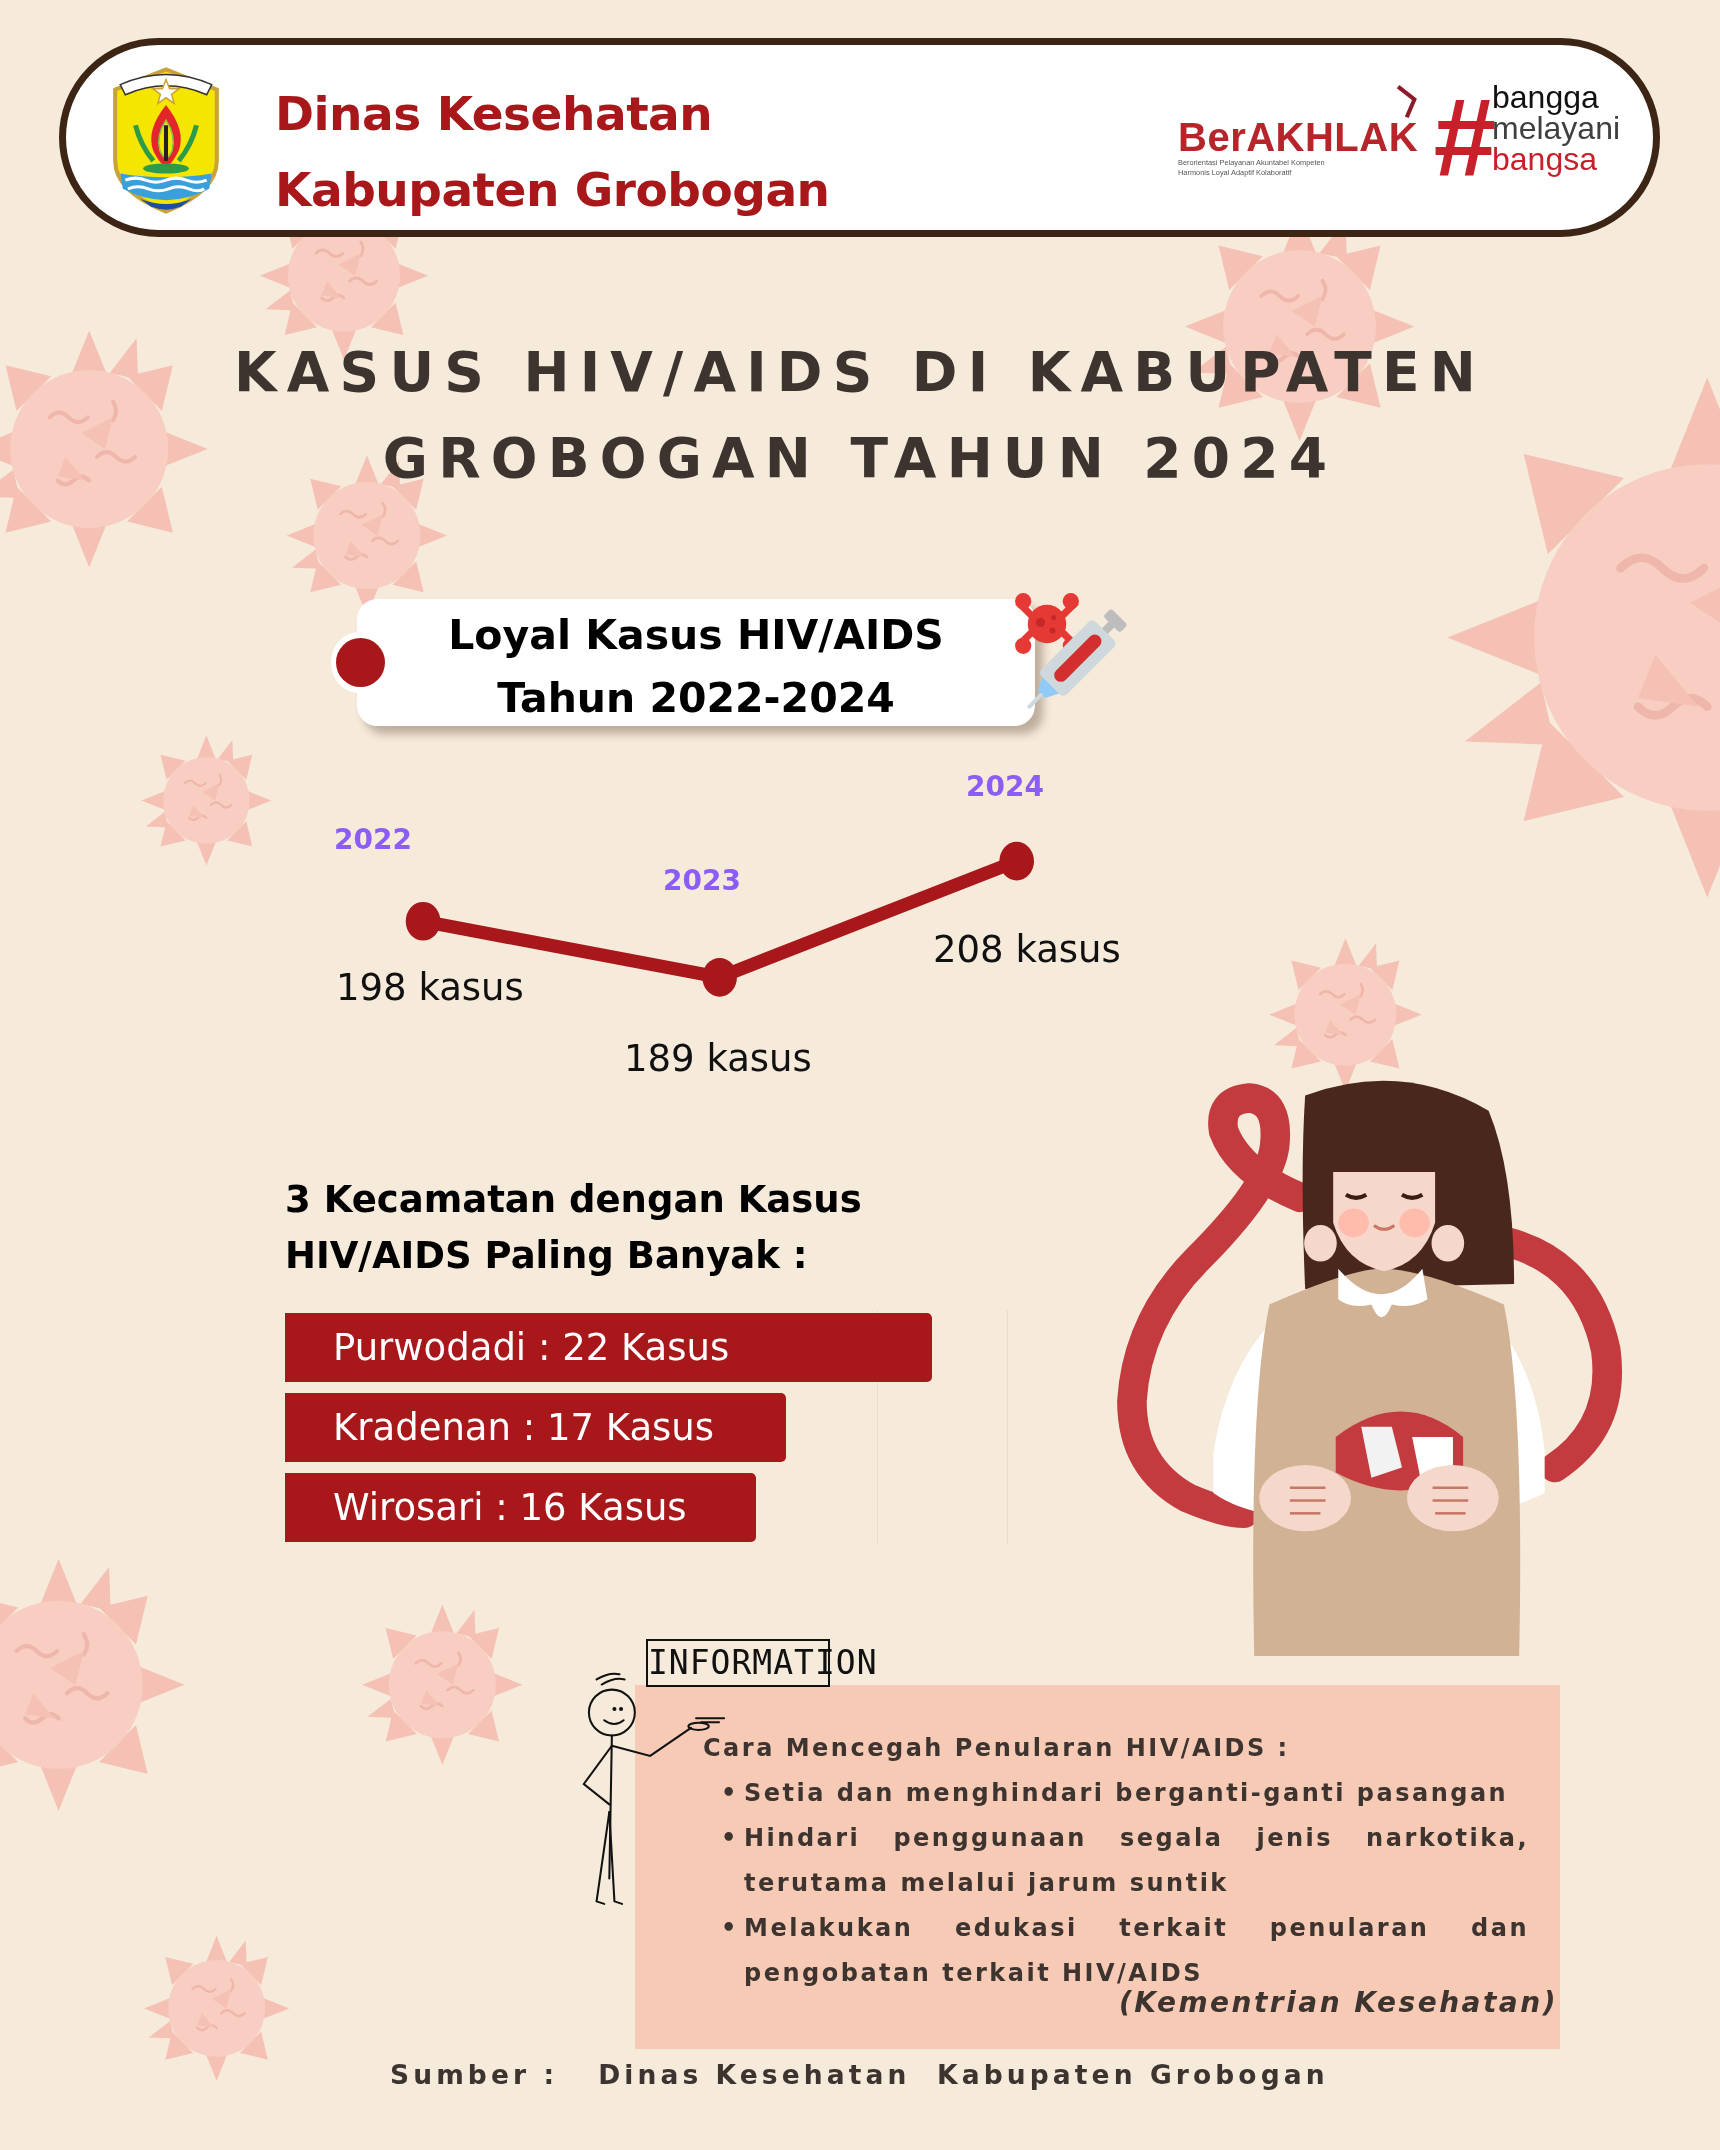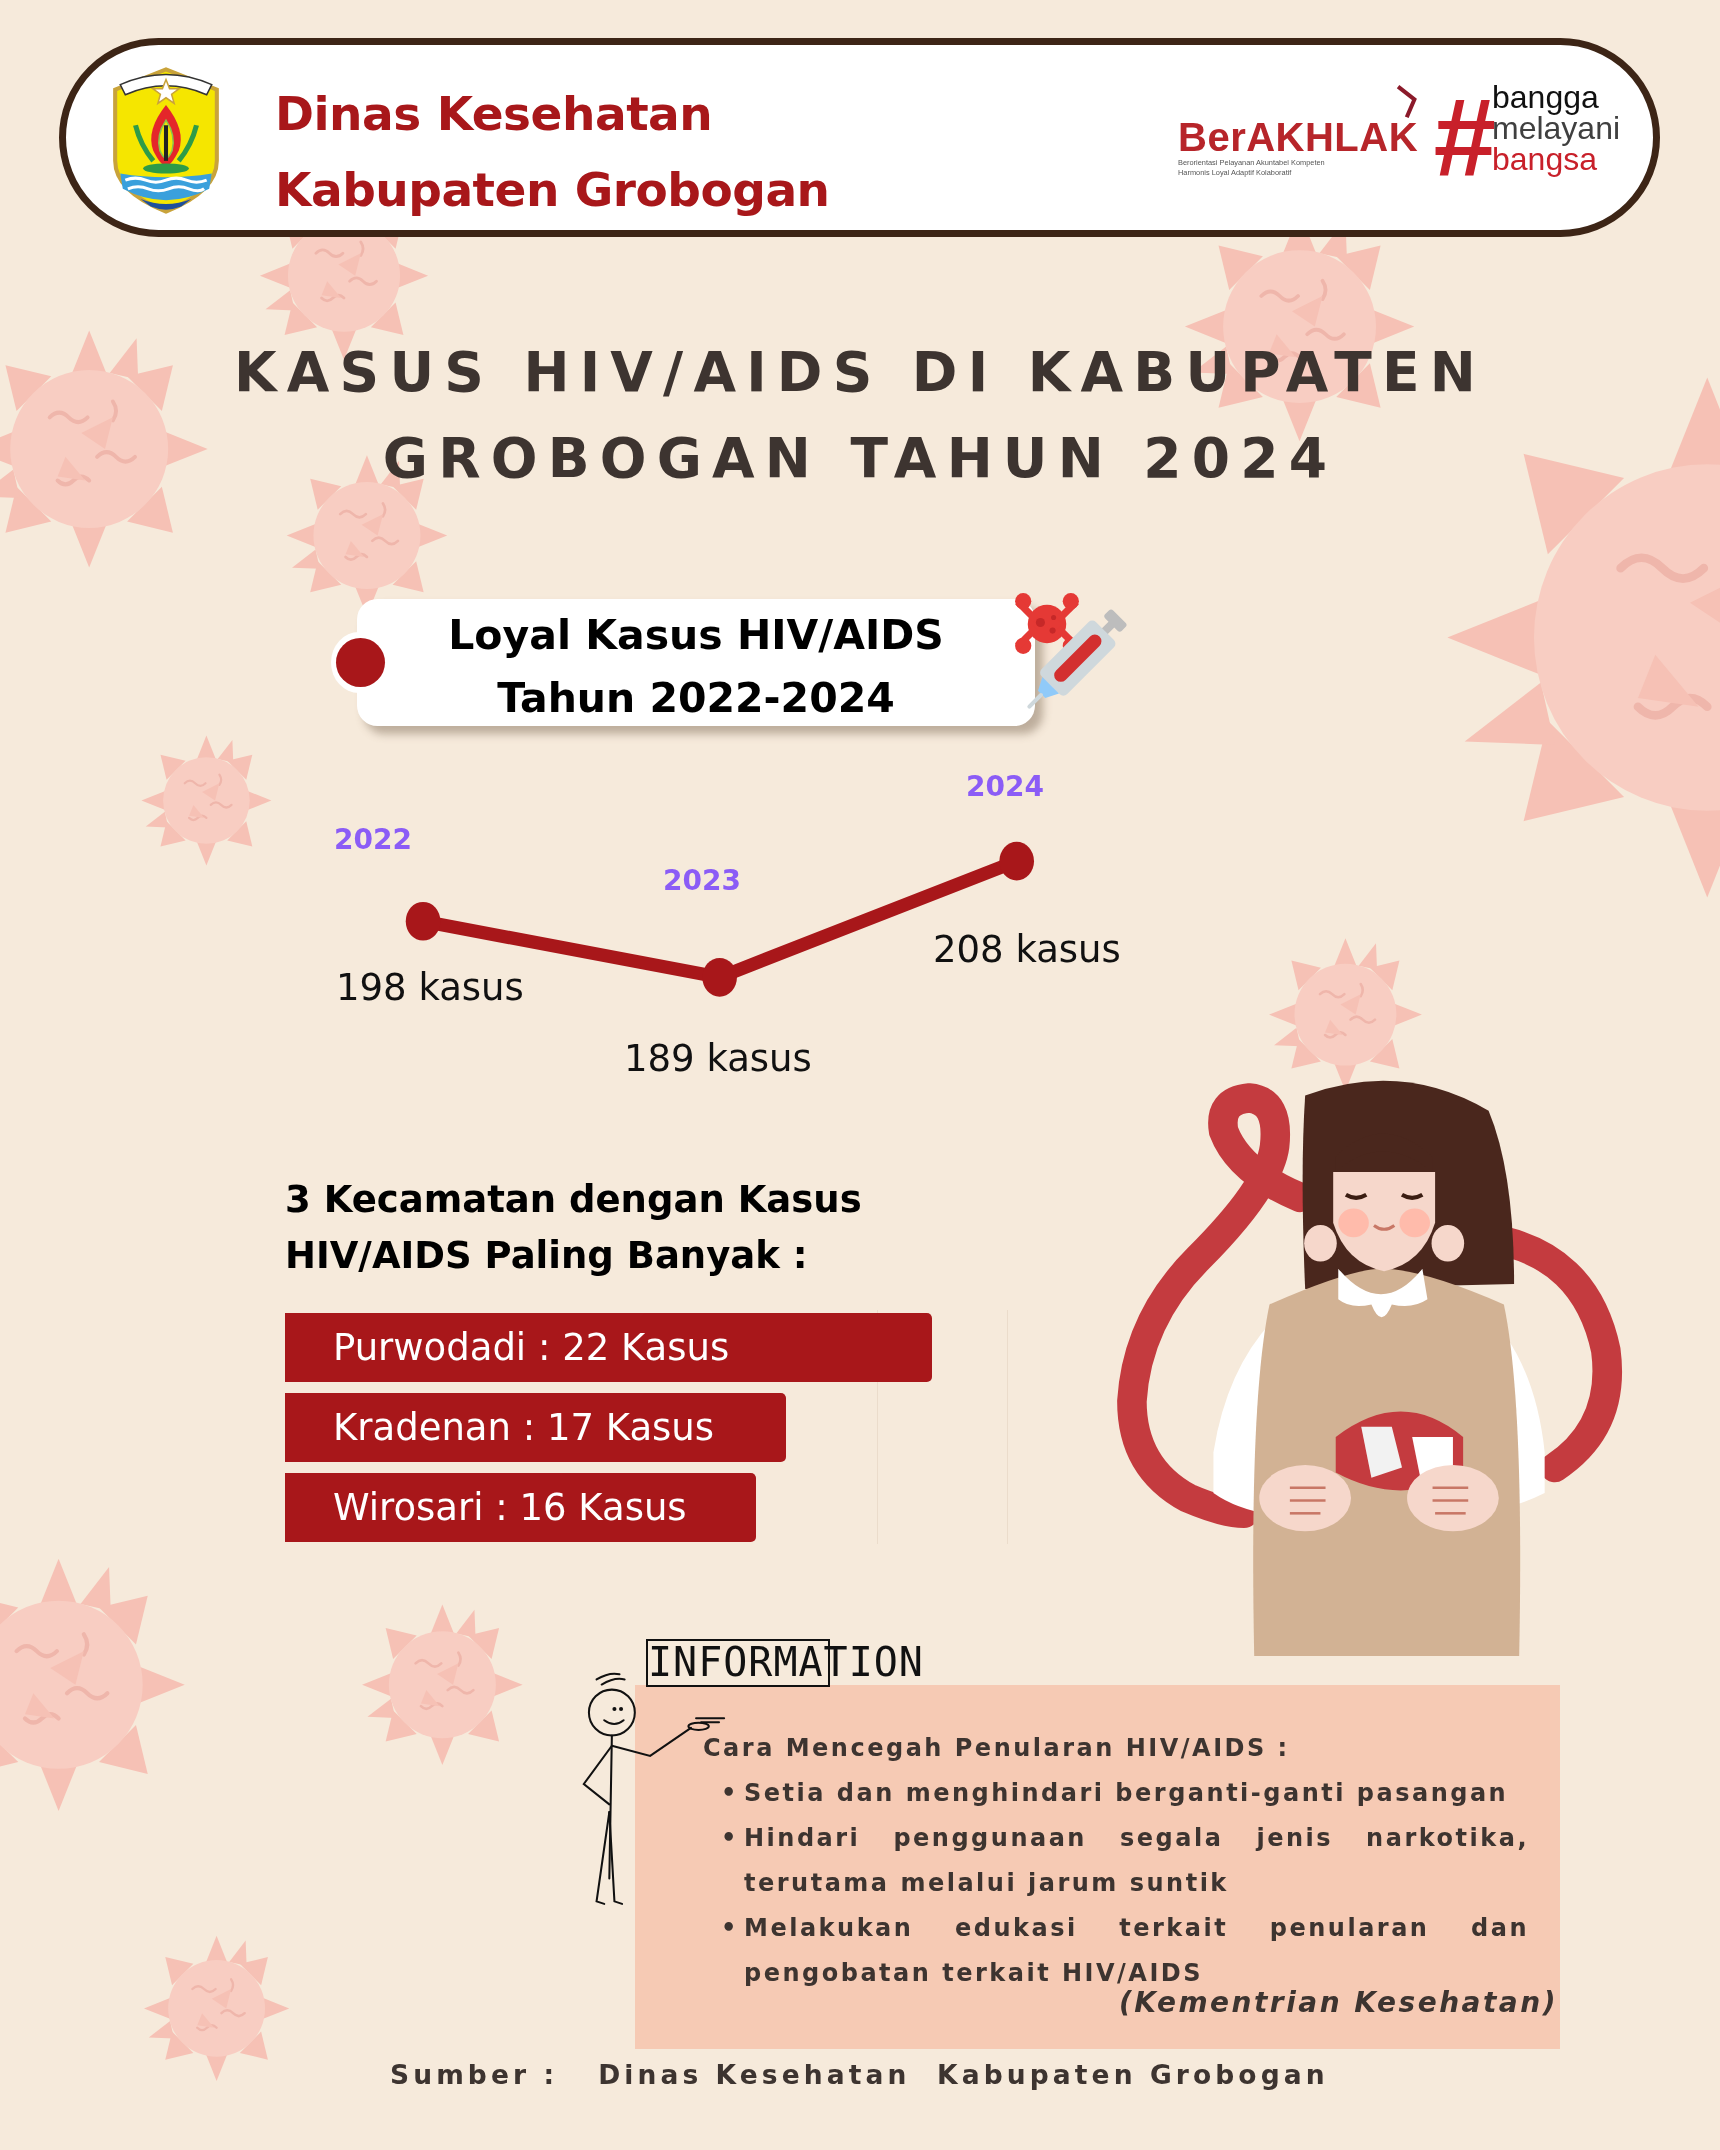--- a/index.html
+++ b/index.html
@@ -56,21 +56,21 @@
   .kec-title { position: absolute; left: 285px; top: 1172px; font-weight: bold; font-size: 37px; line-height: 56px; color: #000; font-family: "DejaVu Sans", sans-serif; }
   .gridline { position: absolute; width: 1px; background: #ebdccb; }
   .bar { position: absolute; left: 285px; height: 69px; background: #a8171a; border-radius: 0 5.1px 5.1px 0; }
   .bar span { position: absolute; left: 48px; top: 0; line-height: 69px; font-size: 37px; color: #fff; font-family: "DejaVu Sans", sans-serif; white-space: nowrap; }
 
   
   .info-box { position: absolute; left: 635px; top: 1685px; width: 925px; height: 364px; background: #f6cab4; }
   .info-label {
     position: absolute; left: 646px; top: 1639px; width: 184px; height: 48px; box-sizing: border-box;
     border: 2.5px solid #111; background: #f6eadb;
-    font-family: "DejaVu Sans Mono", monospace; font-size: 40px; line-height: 43px; text-align: left; color: #111; letter-spacing: 1px;
+    font-family: "DejaVu Sans Mono", monospace; font-size: 33px; line-height: 43px; text-align: left; color: #111; letter-spacing: 1px;
   }
   .info-text { position: absolute; left: 683px; top: 1726px; width: 826px; font-family: "DejaVu Sans", sans-serif; font-weight: bold; color: #3d3430; font-size: 24px; letter-spacing: 2.5px; line-height: 45px; margin-left: 20px; }
   .info-text .bul { display: flex; }
   .info-text .bul .dot { width: 23px; flex: none; }
   .info-text .bul .t { flex: 1; text-align: justify; text-align-last: left; }
   .credit { position: absolute; right: 162px; top: 1986px; font-family: "DejaVu Sans", sans-serif; font-weight: bold; font-style: italic; font-size: 28px; letter-spacing: 2.5px; color: #3d3430; }
   .source { position: absolute; left: 390px; top: 2059px; font-family: "DejaVu Sans", sans-serif; font-weight: bold; font-size: 26.5px; letter-spacing: 4.1px; color: #3d3430; white-space: pre; }
 </style>
 </head>
 <body>

